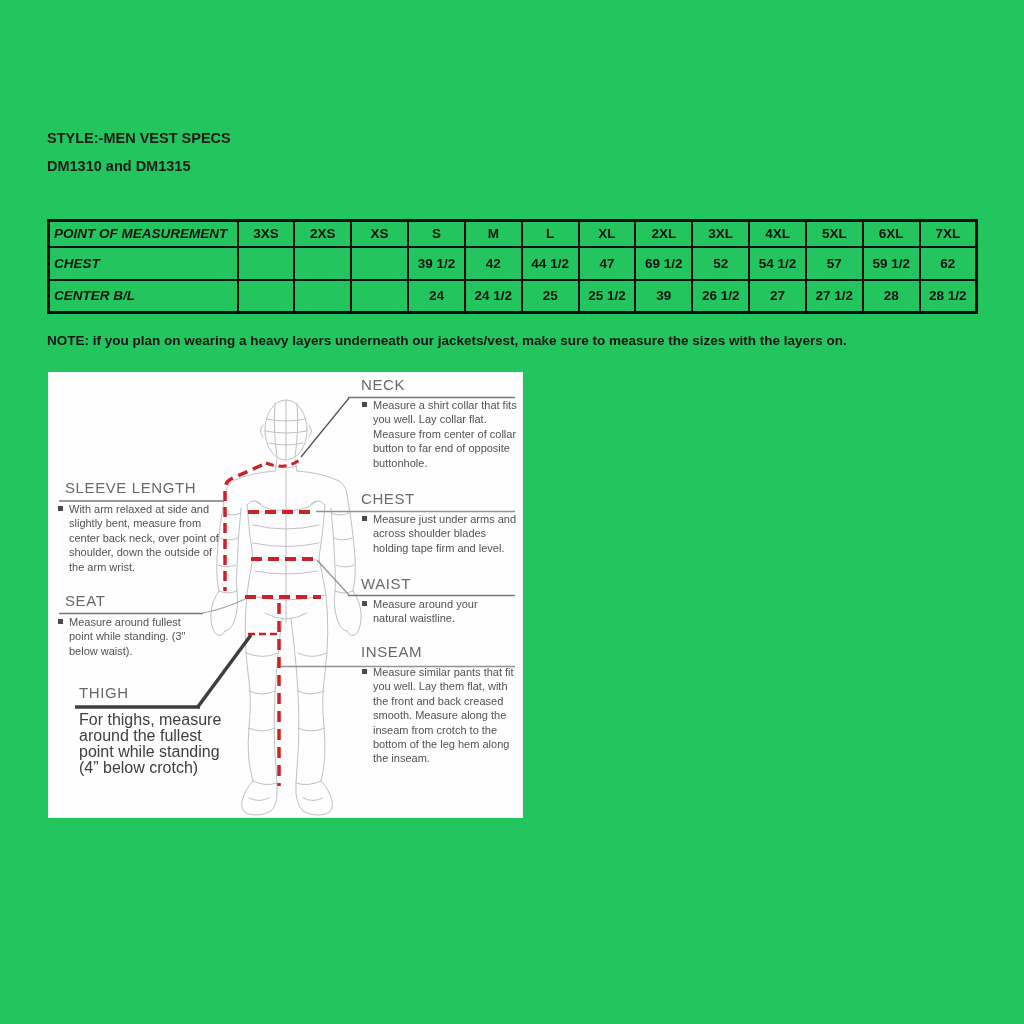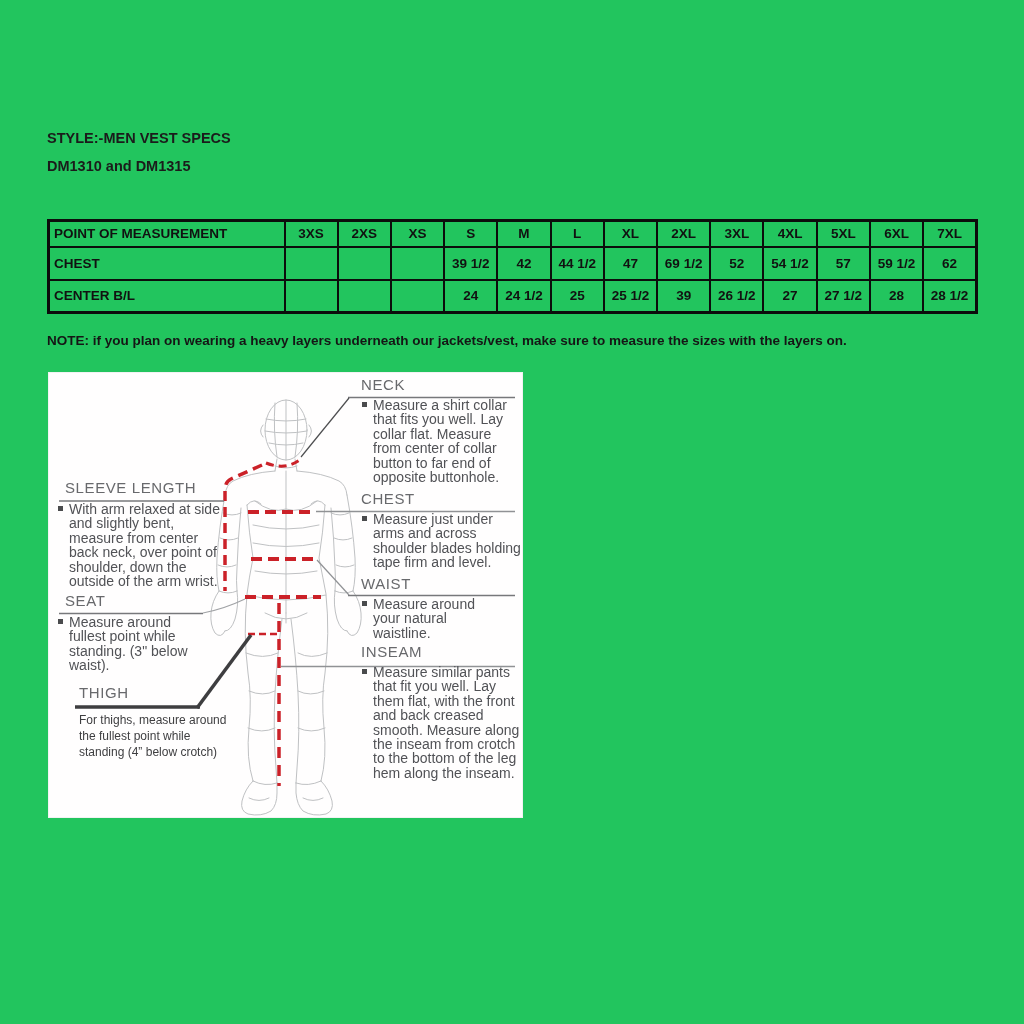--- a/index.html
+++ b/index.html
@@ -13,49 +13,49 @@
   .doc-title div { height:28px; line-height:28px; }
 
   
   table.size-table { position:absolute; left:47px; top:219px; width:931px; border-collapse:collapse; table-layout:fixed; border:3px solid #0c0c0c; }
   table.size-table th, table.size-table td {
     border:2px solid #0c0c0c; font-weight:bold; font-size:13.5px; color:#111;
     text-align:center; vertical-align:middle; white-space:nowrap; overflow:hidden;
   }
   table.size-table th { height:26px; }
   table.size-table td { height:33px; }
-  table.size-table .rowlabel { text-align:left; padding-left:4px; width:236px; }
+  table.size-table .rowlabel { text-align:left; padding-left:4px; width:189px;font-style:italic; }
 
   
   .note { position:absolute; left:47px; top:333px; width:930px; font-weight:bold; font-size:13.5px; color:#151515; }
 
   
   .guide { position:absolute; left:48px; top:372px; width:475px; height:446px; border:1px solid #f2f2f3; background:#fffefe; }
   .guide svg { position:absolute; left:0; top:0; }
 
   .sec { position:absolute; }
   .sec h3 { font-size:15px; font-weight:normal; letter-spacing:0.6px; color:#68696c; }
   .sec .desc { display:flex; margin-top:6px; }
   .sec .bullet { flex:none; width:5px; height:5px; background:#4a4b4d; margin:4px 6px 0 1px; }
-  .sec .desc-text { flex:1; font-size:14px; line-height:14.4px; color:#515256; }
+  .sec .desc-text { flex:1; font-size:11px; line-height:14.4px; color:#515256; }
 
   .sec-neck   { left:312px; top:3px;   width:158px; }
   .sec-chest  { left:312px; top:117px; width:160px; }
   .sec-waist  { left:312px; top:201px; width:138px; }
   .sec-inseam { left:312px; top:270px; width:160px; }
   .sec-sleeve { left:8px;   top:106px; width:172px; }
   .sec-seat   { left:8px;   top:219px; width:148px; }
   .sec-thigh  { left:30px;  top:311px; width:156px; }
 
   .sec-sleeve h3, .sec-seat h3 { padding-left:8px; }
   .sec-neck .desc, .sec-chest .desc, .sec-waist .desc, .sec-inseam .desc { margin-top:5px; }
   .sec-waist h3 { margin-top:1px; }
 
   .sec-thigh .desc { margin-top:11px; }
-  .sec-thigh .desc-text { font-size:12px; line-height:16px; color:#3e3e40; }
+  .sec-thigh .desc-text { font-size:16px; line-height:16px; color:#3e3e40; }
 </style>
 </head>
 <body>
 
 <div class="page">
 
   <div class="doc-title">
     <div>STYLE:-MEN VEST SPECS</div>
     <div>DM1310 and DM1315</div>
   </div>

